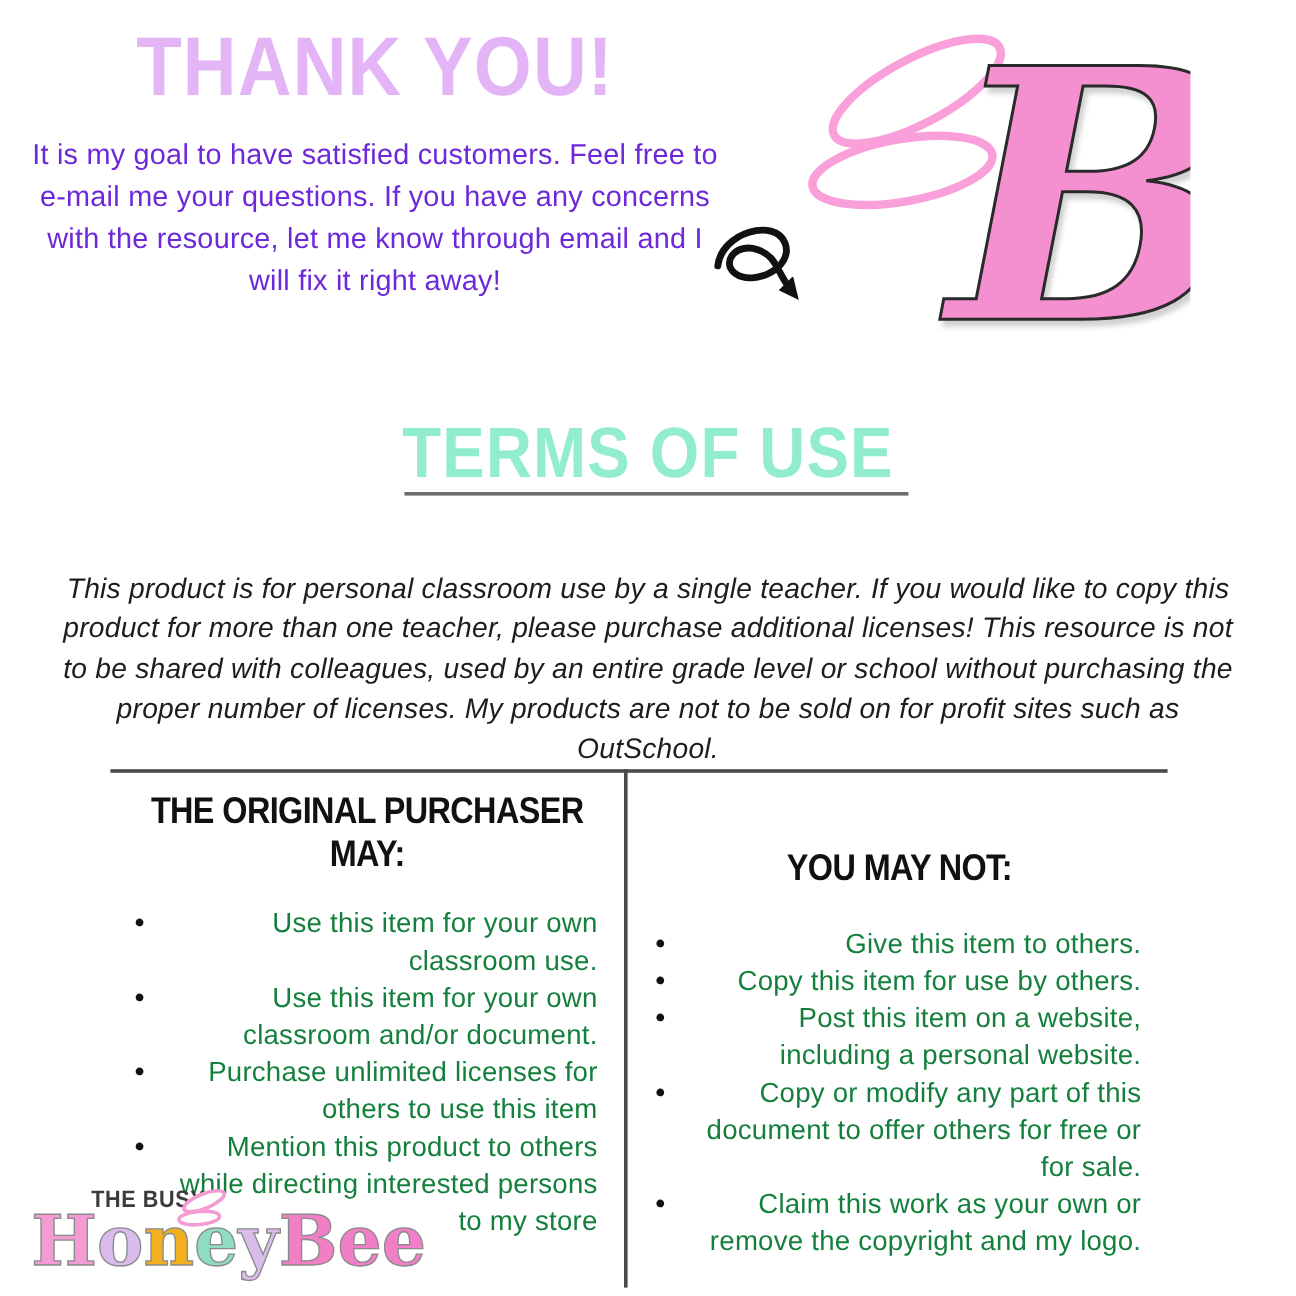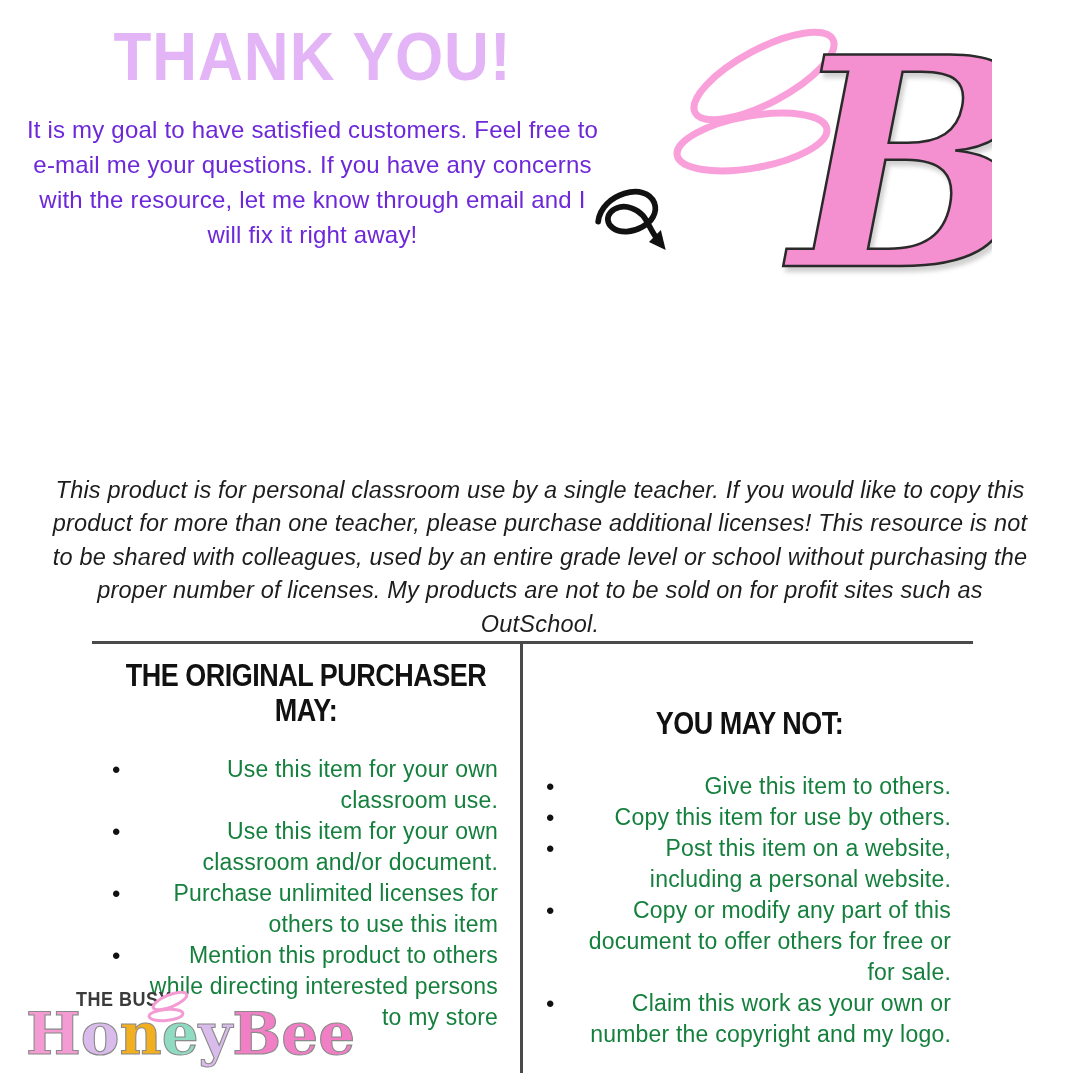--- a/index.html
+++ b/index.html
@@ -79,20 +79,24 @@
 
   <svg class="biglogo" viewBox="0 0 320 295">
     <g>
       <ellipse cx="92" cy="72" rx="78" ry="27" transform="rotate(-28 92 72)" fill="#ffffff" stroke="#F9A0DB" stroke-width="7"></ellipse>
       <ellipse cx="80" cy="138" rx="76" ry="26" transform="rotate(-10 80 138)" fill="#ffffff" stroke="#F9A0DB" stroke-width="7"></ellipse>
     </g>
     <text x="118" y="262" font-family="DejaVu Serif, serif" font-style="italic" font-weight="700" font-size="290" fill="#F48FD0" stroke="#2a2a2a" stroke-width="2.5" style="filter:drop-shadow(3px 5px 2px rgba(0,0,0,0.18));">B</text>
   </svg>
 
 
+  <div class="terms-wrap">
+    <h2 class="terms-title" style="color: rgb(146, 237, 206);">TERMS OF USE</h2>
+    <div class="terms-underline"></div>
+  </div>
 
   <p class="terms-body">This product is for personal classroom use by a single teacher. If you would like to copy this product for more than one teacher, please purchase additional licenses! This resource is not to be shared with colleagues, used by an entire grade level or school without purchasing the proper number of licenses. My products are not to be sold on for profit sites such as OutSchool.</p>
 
   <div class="rule-h"></div>
   <div class="rule-v"></div>
 
   <div class="col col-left">
     <h3 class="col-header">THE ORIGINAL PURCHASER MAY:</h3>
     <ul class="col-list">
       <li>
@@ -128,21 +132,21 @@
       <li>
         <span class="dot">•</span>
         <span class="li-text">Post this item on a website, including a personal website.</span>
         </li>
       <li>
         <span class="dot">•</span>
         <span class="li-text">Copy or modify any part of this document to offer others for free or for sale.</span>
         </li>
       <li>
         <span class="dot">•</span>
-        <span class="li-text">Claim this work as your own or number the copyright and my logo.</span>
+        <span class="li-text">Claim this work as your own or remove the copyright and my logo.</span>
         </li>
     </ul>
   </div>
 
   <div class="footer-logo">
     <div class="footer-top">THE BUSY</div>
     <div class="footer-script">
       <svg class="footer-wings" viewBox="0 0 48 34">
         <ellipse cx="26" cy="10" rx="18" ry="6" transform="rotate(-22 26 10)" fill="#fff" stroke="#F49BD3" stroke-width="3"></ellipse>
         <ellipse cx="22" cy="24" rx="17" ry="5.5" transform="rotate(-5 22 24)" fill="#fff" stroke="#F49BD3" stroke-width="3"></ellipse>

